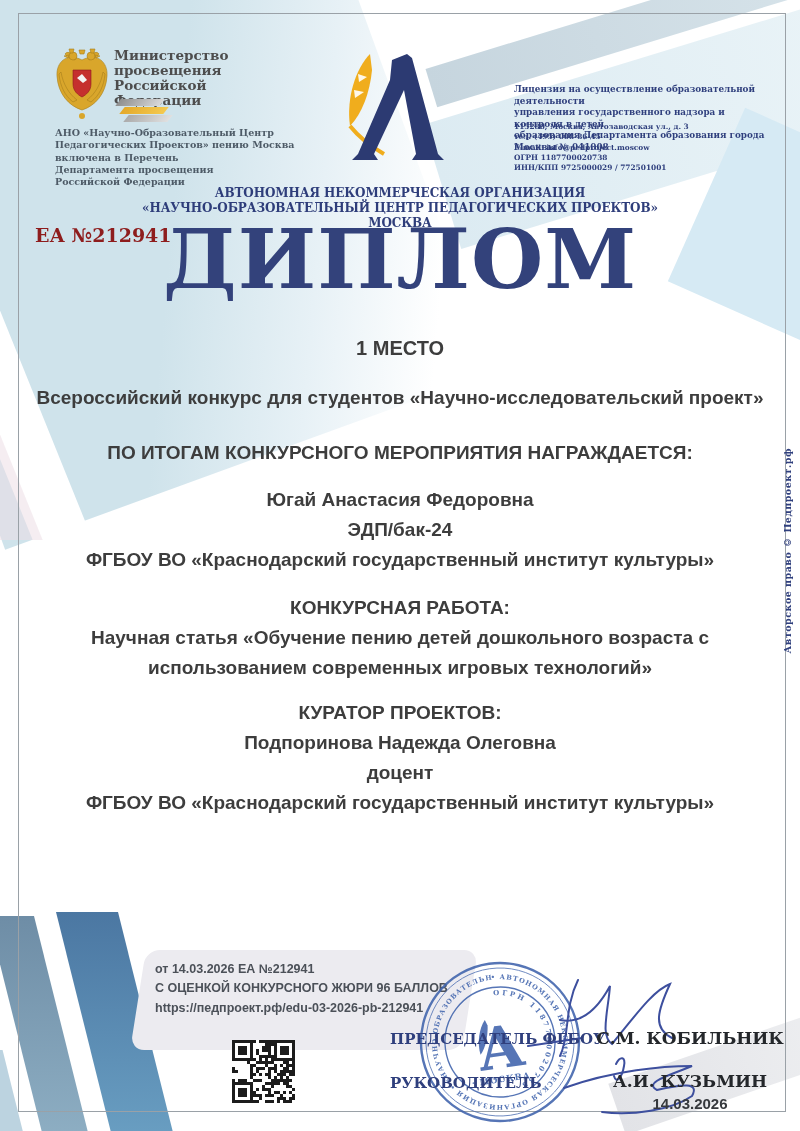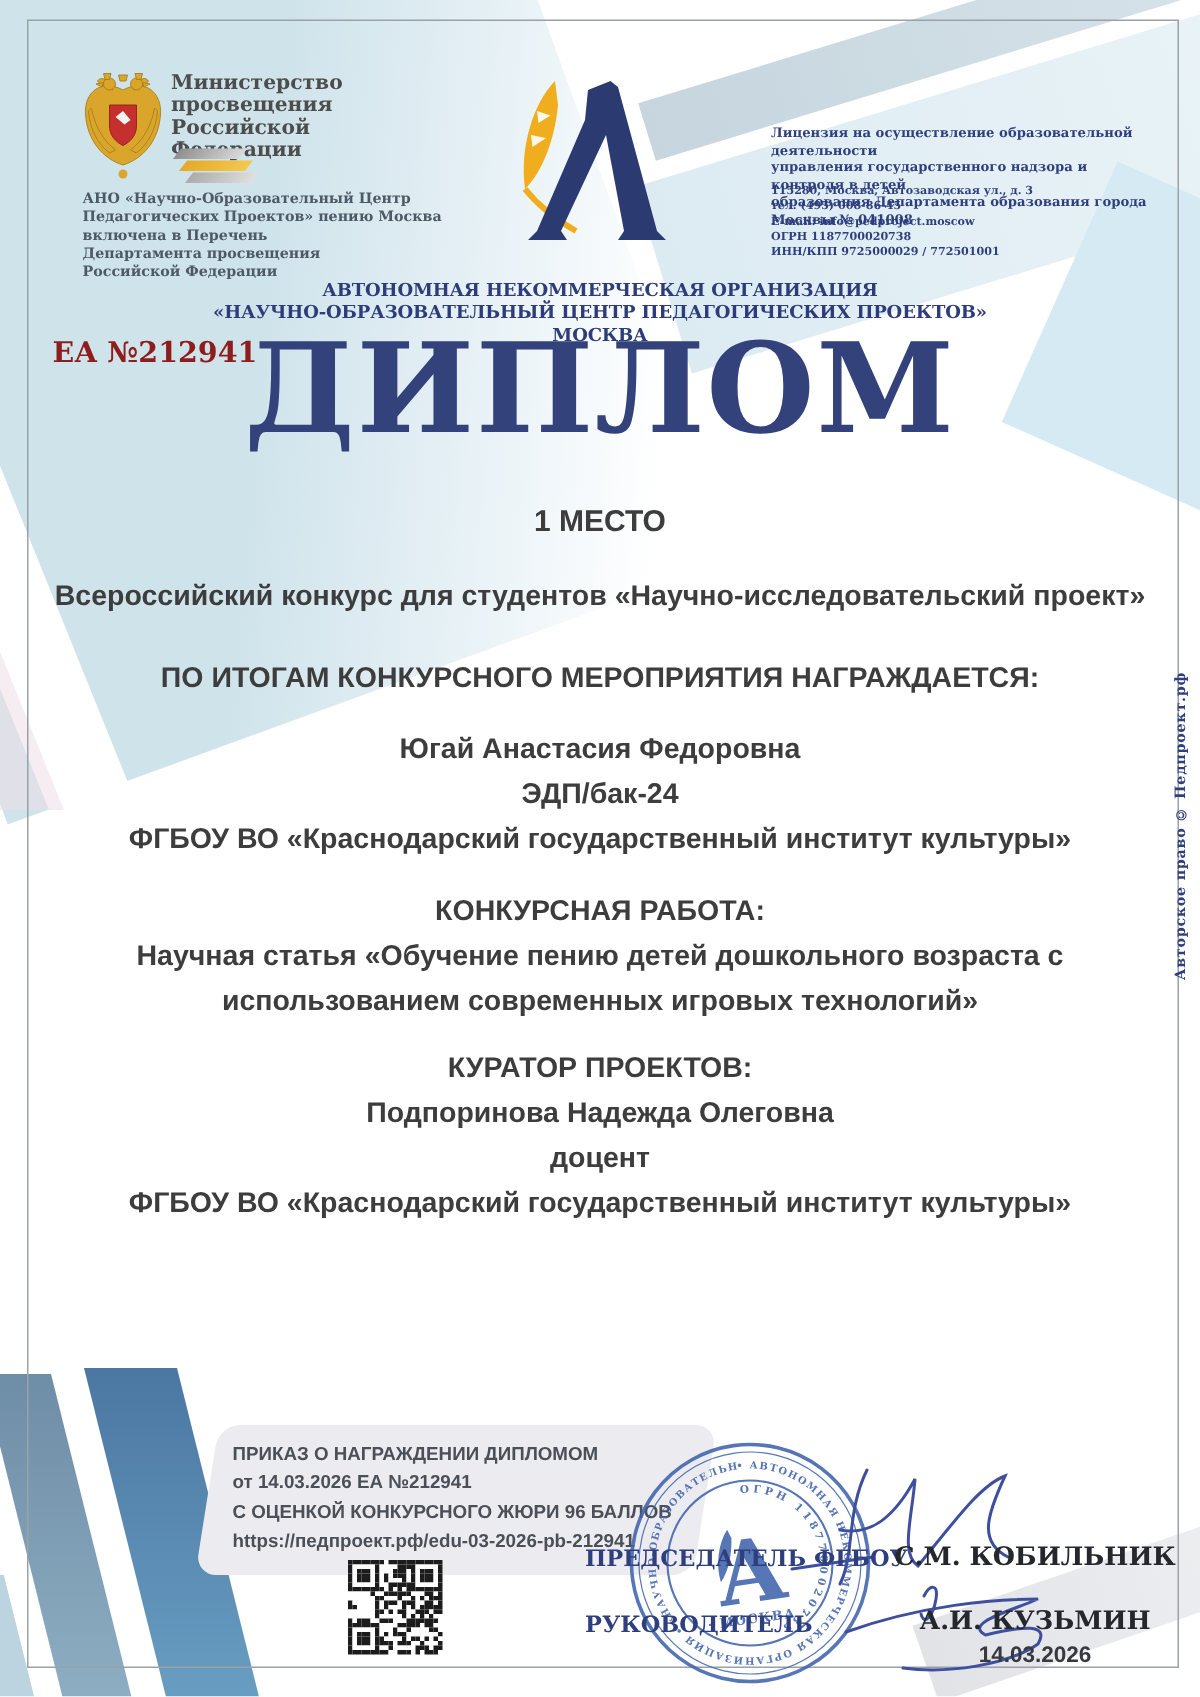--- a/index.html
+++ b/index.html
@@ -143,21 +143,20 @@
   <div class="ln" style="top:627px">Научная статья «Обучение пению детей дошкольного возраста с</div>
   <div class="ln" style="top:657px">использованием современных игровых технологий»</div>
 
   <div class="ln" style="top:702px">КУРАТОР ПРОЕКТОВ:</div>
   <div class="ln" style="top:762px">доцент</div>
   <div class="ln" style="top:732px">Подпоринова Надежда Олеговна</div>
   <div class="ln" style="top:792px">ФГБОУ ВО «Краснодарский государственный институт культуры»</div>
 
   <div class="deco order-shape"></div>
   <div class="abs order-text">
-    <div>ПРИКАЗ О НАГРАЖДЕНИИ ДИПЛОМОМ</div>
     <div>от 14.03.2026 ЕА №212941</div>
     <div>С ОЦЕНКОЙ КОНКУРСНОГО ЖЮРИ 96 БАЛЛОВ</div>
     <div>https://педпроект.рф/edu-03-2026-pb-212941</div>
   </div>
 
   <div class="abs qr">
       <div style="background: rgb(28, 28, 28);"></div>
       <div style="background: rgb(28, 28, 28);"></div>
       <div style="background: rgb(28, 28, 28);"></div>
       <div style="background: rgb(28, 28, 28);"></div>

